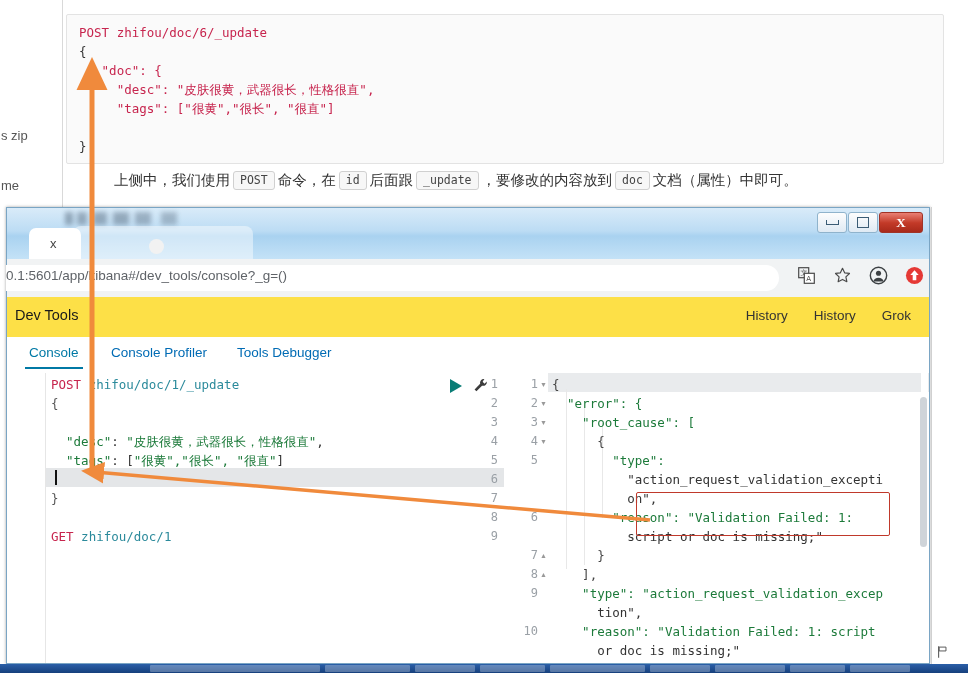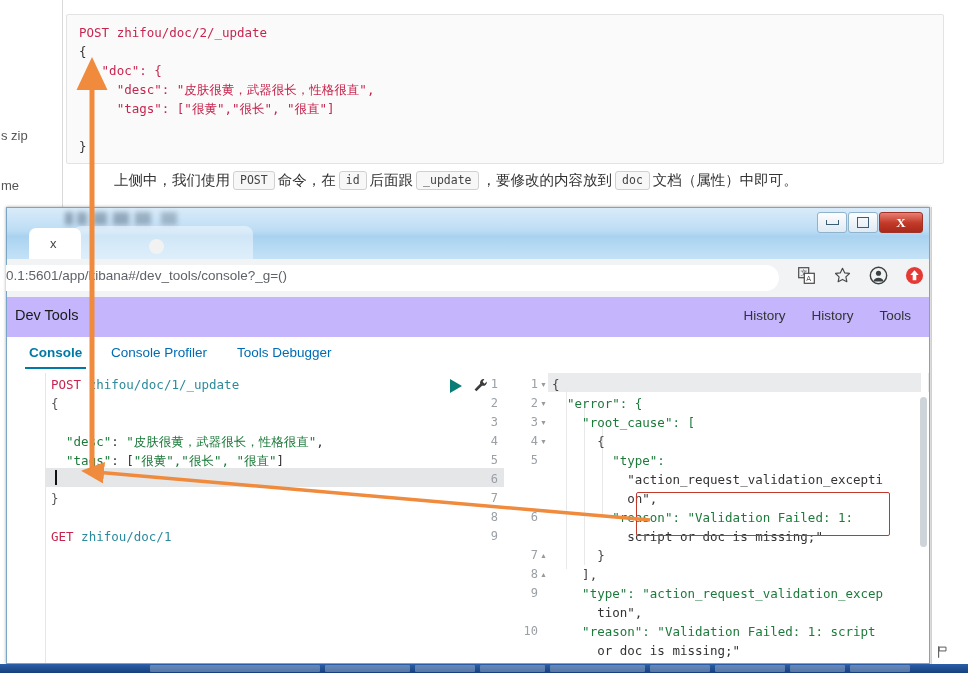--- a/index.html
+++ b/index.html
@@ -106,27 +106,27 @@
   }
   .ubicons{position:absolute;right:6px;top:58px;display:flex;align-items:center;gap:16px;}
   .uicon{width:20px;height:20px;display:flex;align-items:center;justify-content:center;}
 
   
   .kapp{
     position:absolute;left:0;top:90px;width:924px;height:367px;
     background:#fff;border-left:1px solid #7aa5c4;border-right:1px solid #7aa5c4;
     border-bottom:1px solid #7aa5c4;box-sizing:border-box;overflow:hidden;
   }
-  .khead{position:absolute;left:0;top:0;width:922px;height:40px;background:#c4b5fd;}
+  .khead{position:absolute;left:0;top:0;width:922px;height:40px;background:#fde047;}
   .kbrand{position:absolute;left:8px;top:10px;font-size:14.5px;color:#1a1a1a;}
   .knav{position:absolute;right:18px;top:11px;display:flex;gap:26px;}
   .knav span{font-size:13.5px;color:#333;cursor:pointer;}
   .ktabs{position:absolute;left:0;top:40px;width:922px;height:36px;border-bottom:1px solid #e0e4e8;}
   .ktab{position:absolute;top:8px;font-size:13.5px;color:#006bb4;cursor:pointer;}
-  .ktab.active{color:#0079a5;font-weight:bold;}
+  .ktab.active{color:#0079a5;font-weight:normal;}
   .ktab.active:after{
     content:"";position:absolute;left:-4px;bottom:-9px;width:calc(100% + 8px);height:2px;background:#0079a5;
   }
   .ktab.t1{left:22px;}
   .ktab.t2{left:104px;}
   .ktab.t3{left:230px;}
 
   .console{position:absolute;left:0;top:76px;width:922px;height:291px;background:#fff;display:flex;}
   .cleft{position:relative;width:497px;height:291px;background:#fff;}
   .crightwrap{position:relative;width:425px;height:291px;background:#fff;}
@@ -206,21 +206,21 @@
 
 <div class="page">
 
   <div class="article">
     <div class="art-leftcol"></div>
     <div class="art-leftcol2"></div>
     <div class="art-side-txt s1">s zip</div>
     <div class="art-side-txt s2">me</div>
 
     <div class="codeblock">
-      <pre><span class="tok-red">POST zhifou/doc/2/_update</span>
+      <pre><span class="tok-red">POST zhifou/doc/6/_update</span>
 <span class="tok-blk">{</span>
 <span class="tok-red">   "doc": {</span>
 <span class="tok-red">     "desc": "皮肤很黄，武器很长，性格很直",</span>
 <span class="tok-red">     "tags": ["很黄","很长", "很直"]</span>
 <span class="tok-blk"></span>
 <span class="tok-blk">}</span></pre>
     </div>
 
     <div class="art-para"><span>上侧中，我们使用</span><span class="ikey">POST</span><span>命令，在</span><span class="ikey">id</span><span>后面跟</span><span class="ikey">_update</span><span>，要修改的内容放到</span><span class="ikey">doc</span><span>文档（属性）中即可。</span></div>
   </div>
@@ -282,21 +282,21 @@
       </div>
     </div>
 
     <div class="kapp">
 
       <div class="khead">
         <div class="kbrand">Dev Tools</div>
         <div class="knav">
           <span>History</span>
           <span>History</span>
-          <span>Tools</span>
+          <span>Grok</span>
         </div>
       </div>
 
       <div class="ktabs">
         <div class="ktab t1 active">Console</div>
         <div class="ktab t2">Console Profiler</div>
         <div class="ktab t3">Tools Debugger</div>
       </div>
 
       <div class="console">

